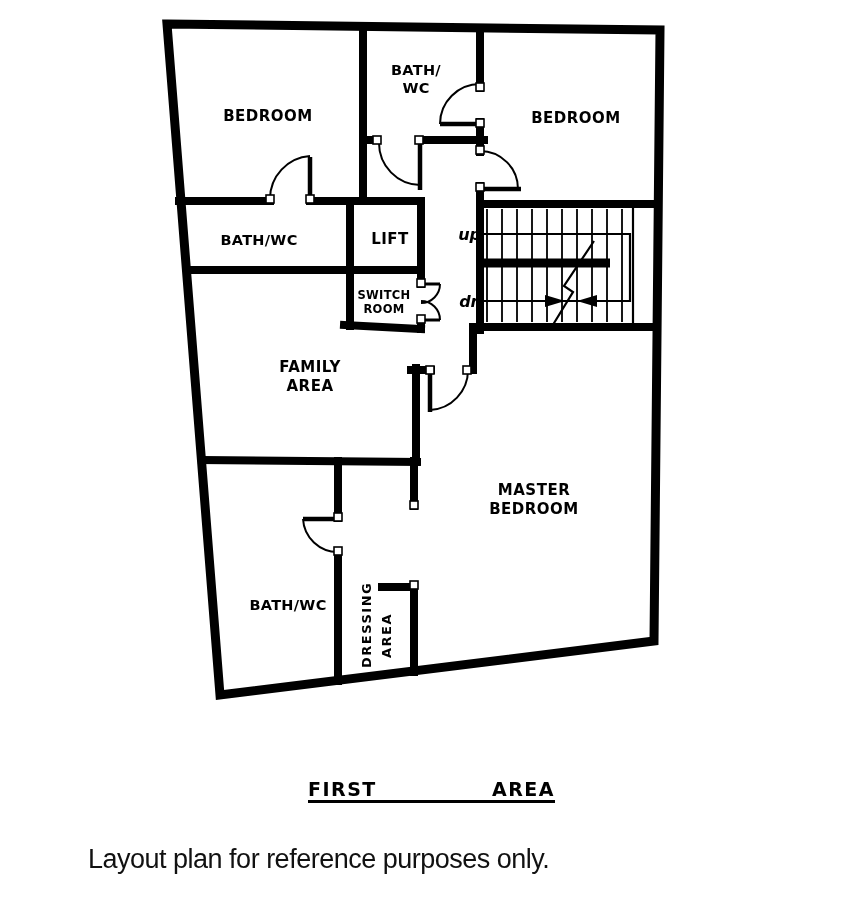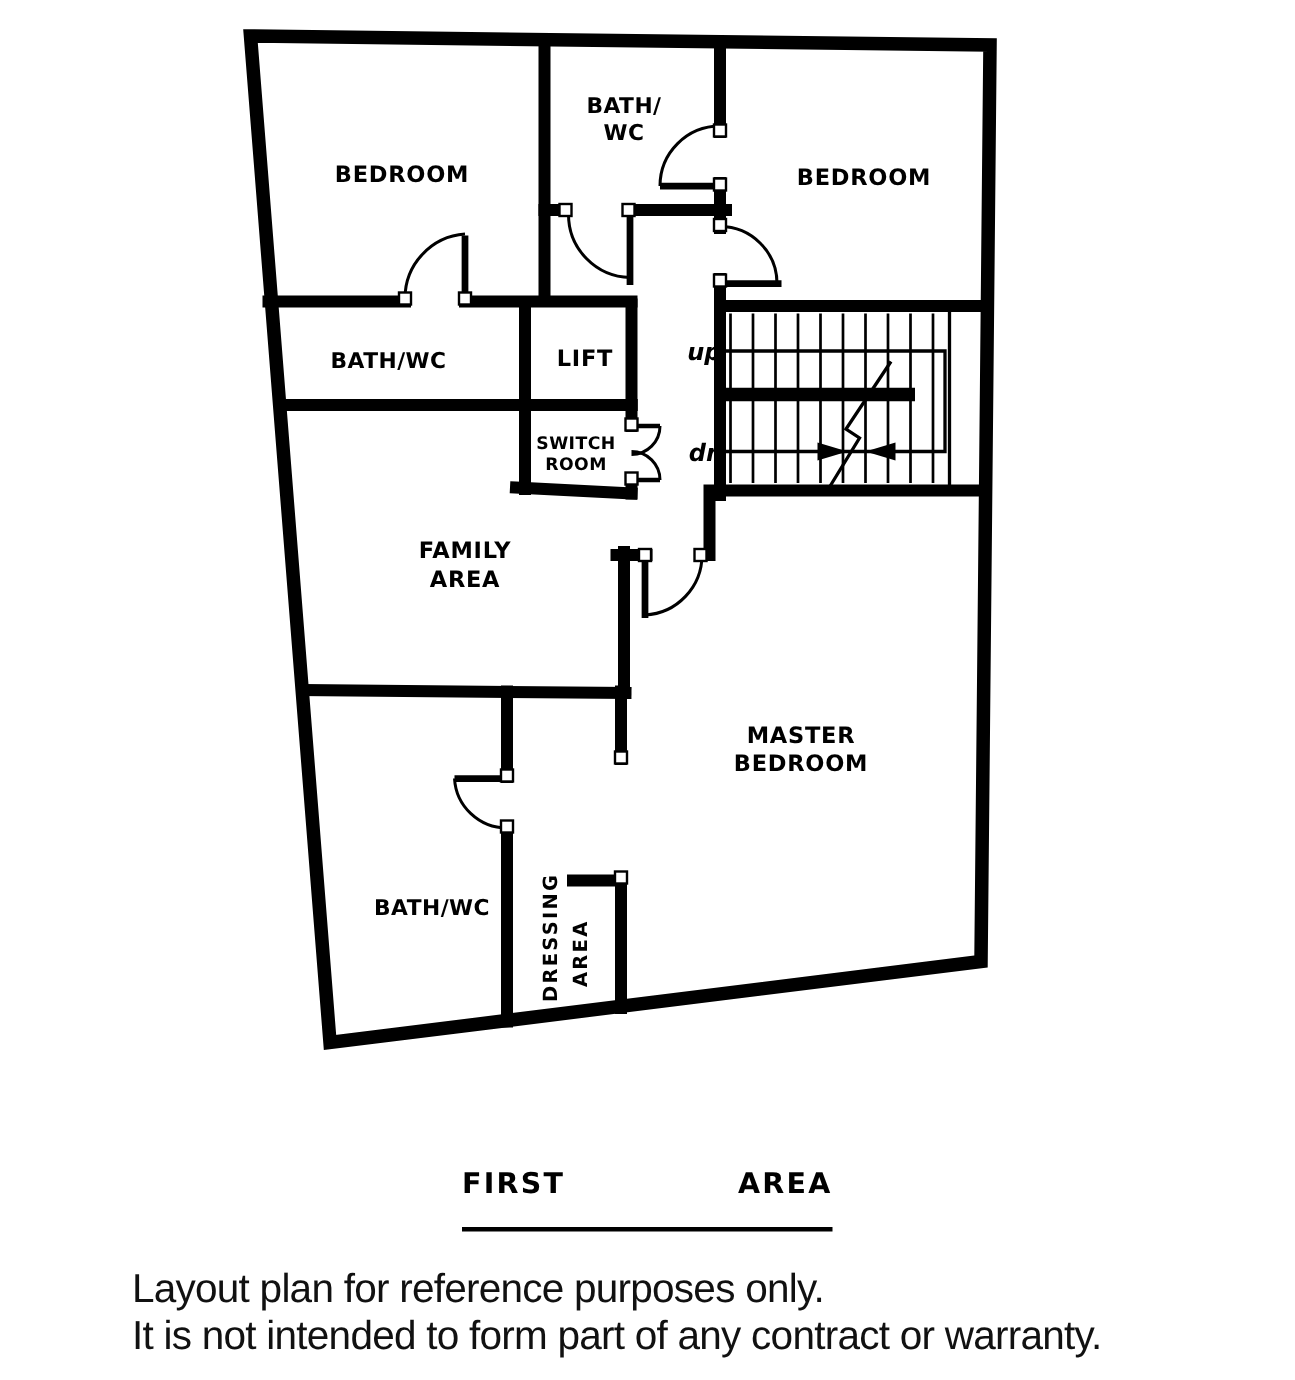--- a/index.html
+++ b/index.html
@@ -9,21 +9,21 @@
   }
   .plan-svg{position:absolute;left:0;top:0;}
   .plan-svg text{fill:#000;font-family:"DejaVu Sans",sans-serif;font-weight:bold;}
   .room-label{font-size:15px;letter-spacing:.5px;}
   .room-label-sm{font-size:14.5px;letter-spacing:.3px;}
   .room-label-xs{font-size:11.5px;letter-spacing:.3px;}
   .stair-label{font-family:"DejaVu Serif",serif;font-style:italic;font-size:16px;}
   .plan-title{
     position:absolute;left:308px;top:778px;width:247px;
     display:flex;justify-content:space-between;align-items:flex-end;
-    border-bottom:3px solid #000;padding-bottom:18px;
+    border-bottom:3px solid #000;padding-bottom:0;
     font-size:19px;font-weight:bold;letter-spacing:1.5px;color:#000;
     font-family:"DejaVu Sans",sans-serif;
   }
   .disclaimer{
     position:absolute;left:88px;top:844px;color:#111;
     font-family:"Liberation Sans",sans-serif;
     font-size:27px;letter-spacing:-0.5px;line-height:31px;white-space:nowrap;
   }
 </style>
 </head>
@@ -154,16 +154,15 @@
     <text class="stair-label" x="482" y="307" text-anchor="end">dn</text>
   </svg>
 
   <div class="plan-title">
     <span>FIRST</span>
     <span>AREA</span>
   </div>
 
   <div class="disclaimer">
     <div>Layout plan for reference purposes only.</div>
-    <div>It is not intended to form part of any contract or warranty.</div>
   </div>
 
 </div>
 
 </body></html>

